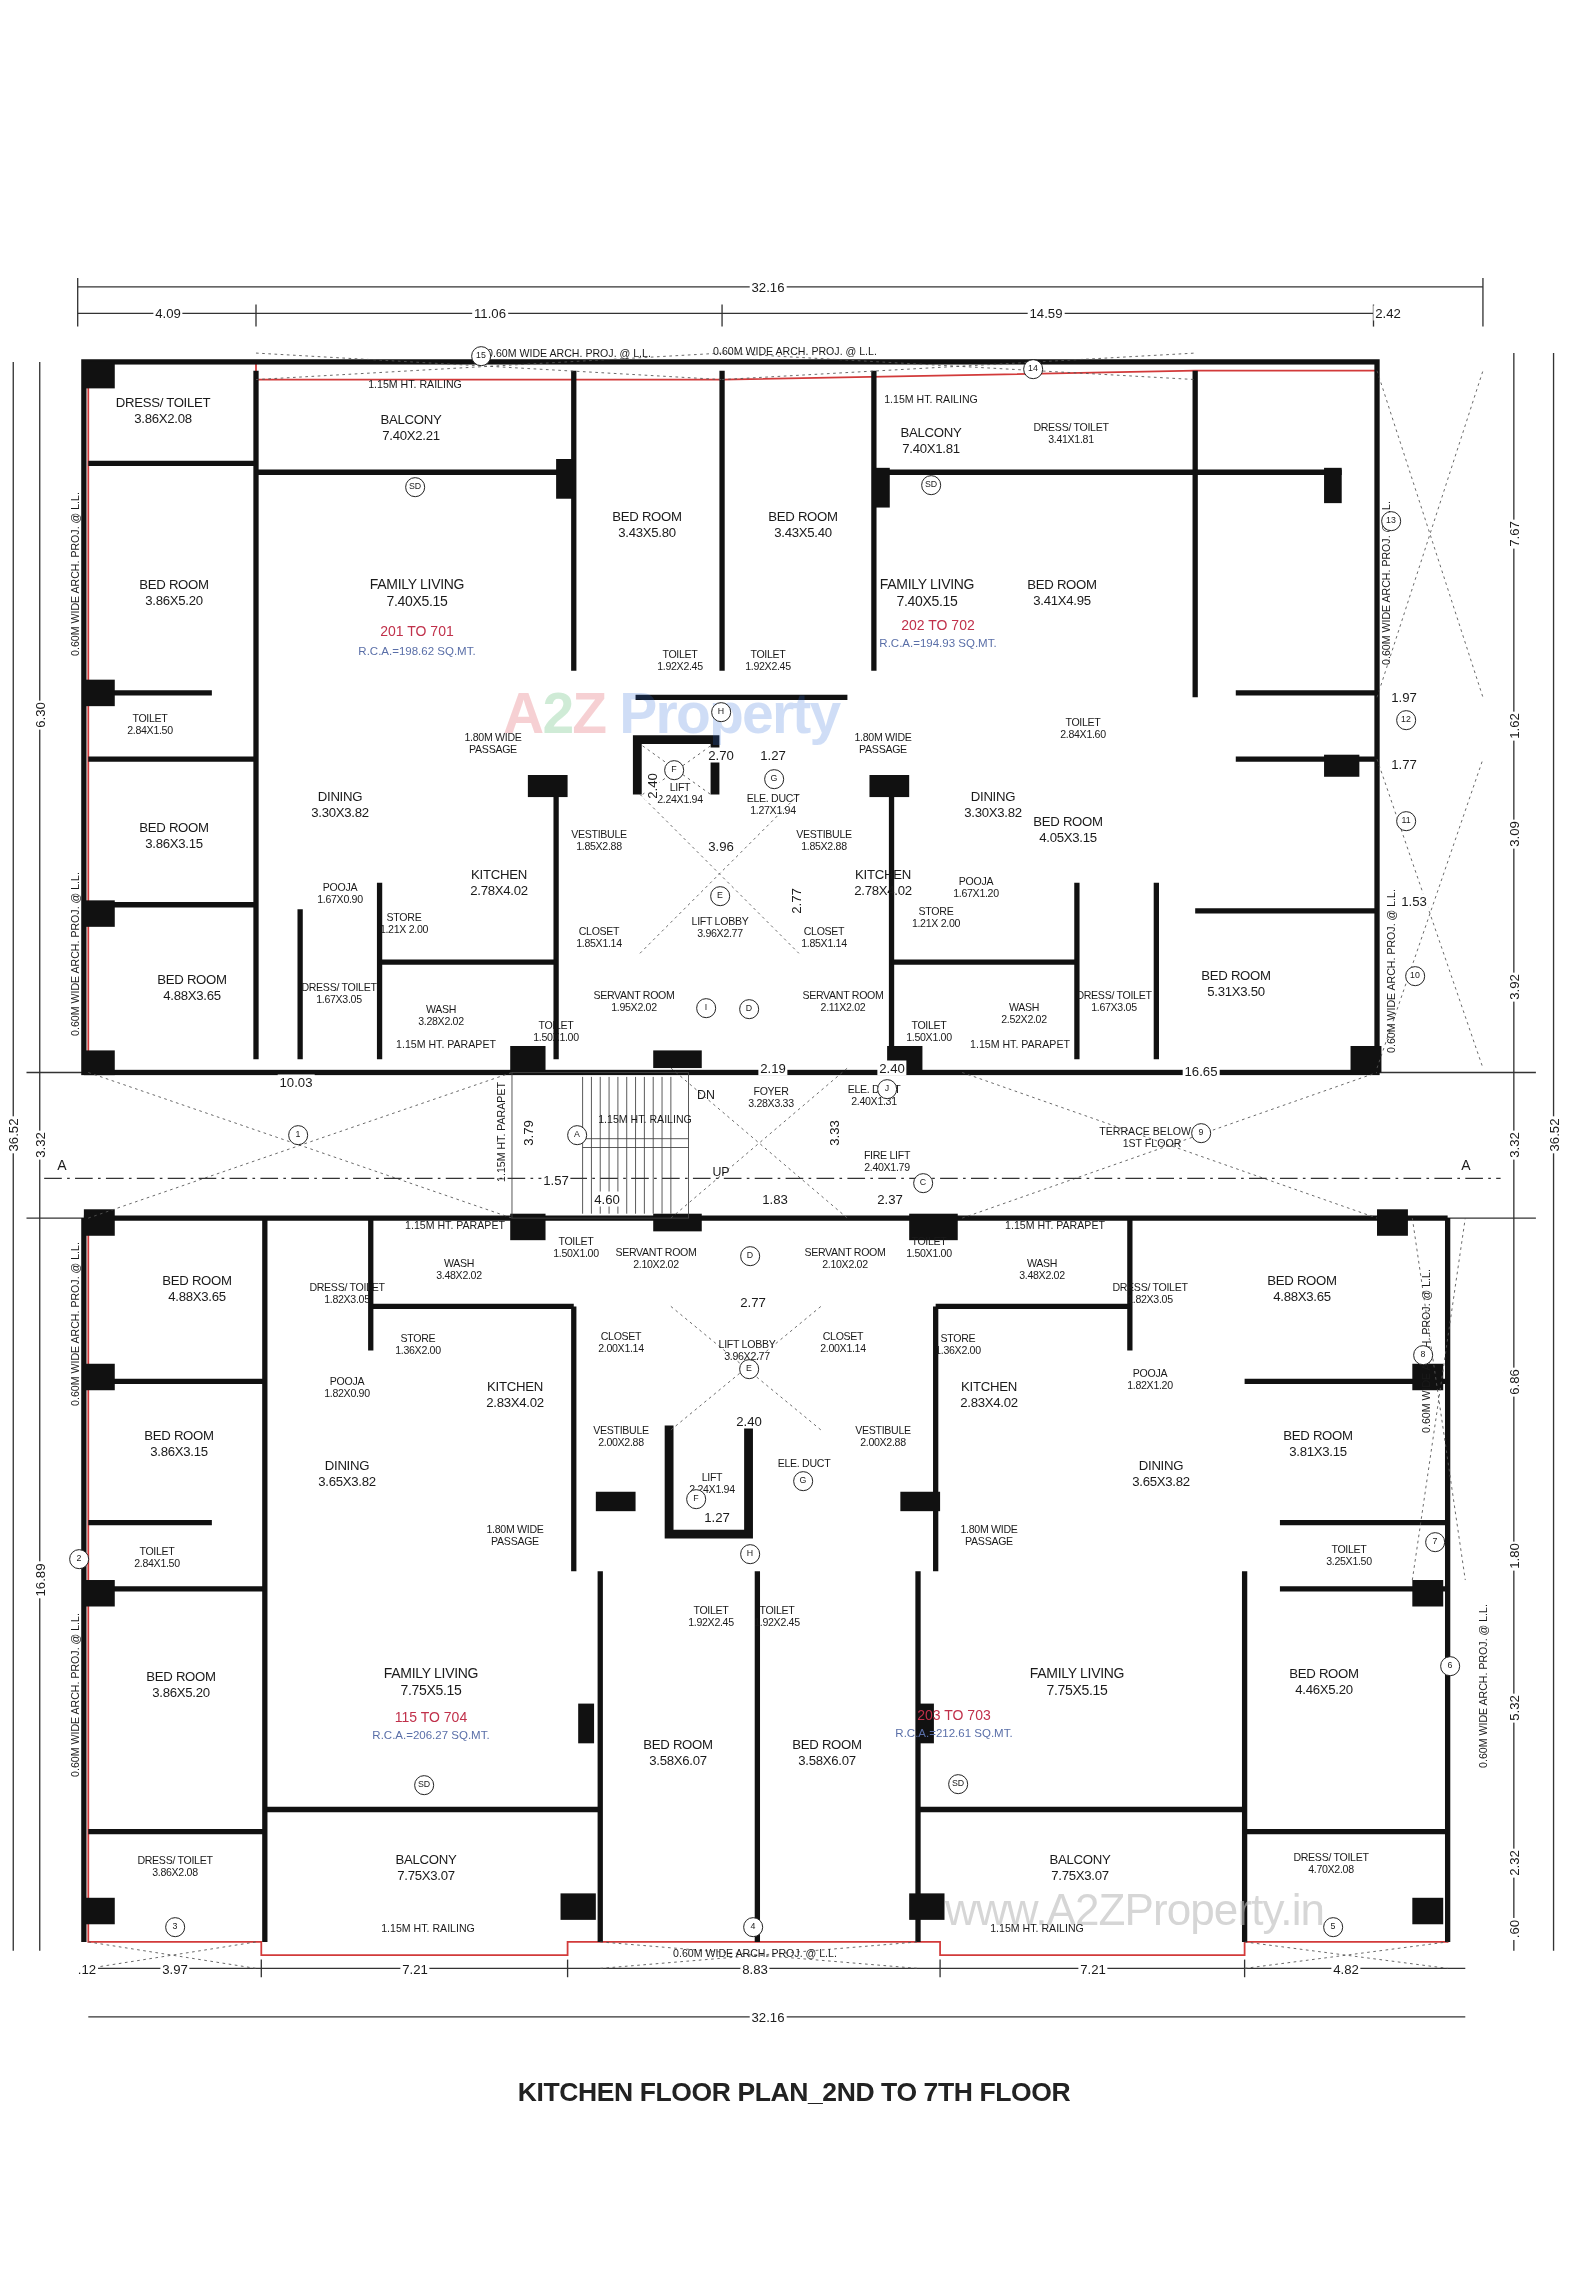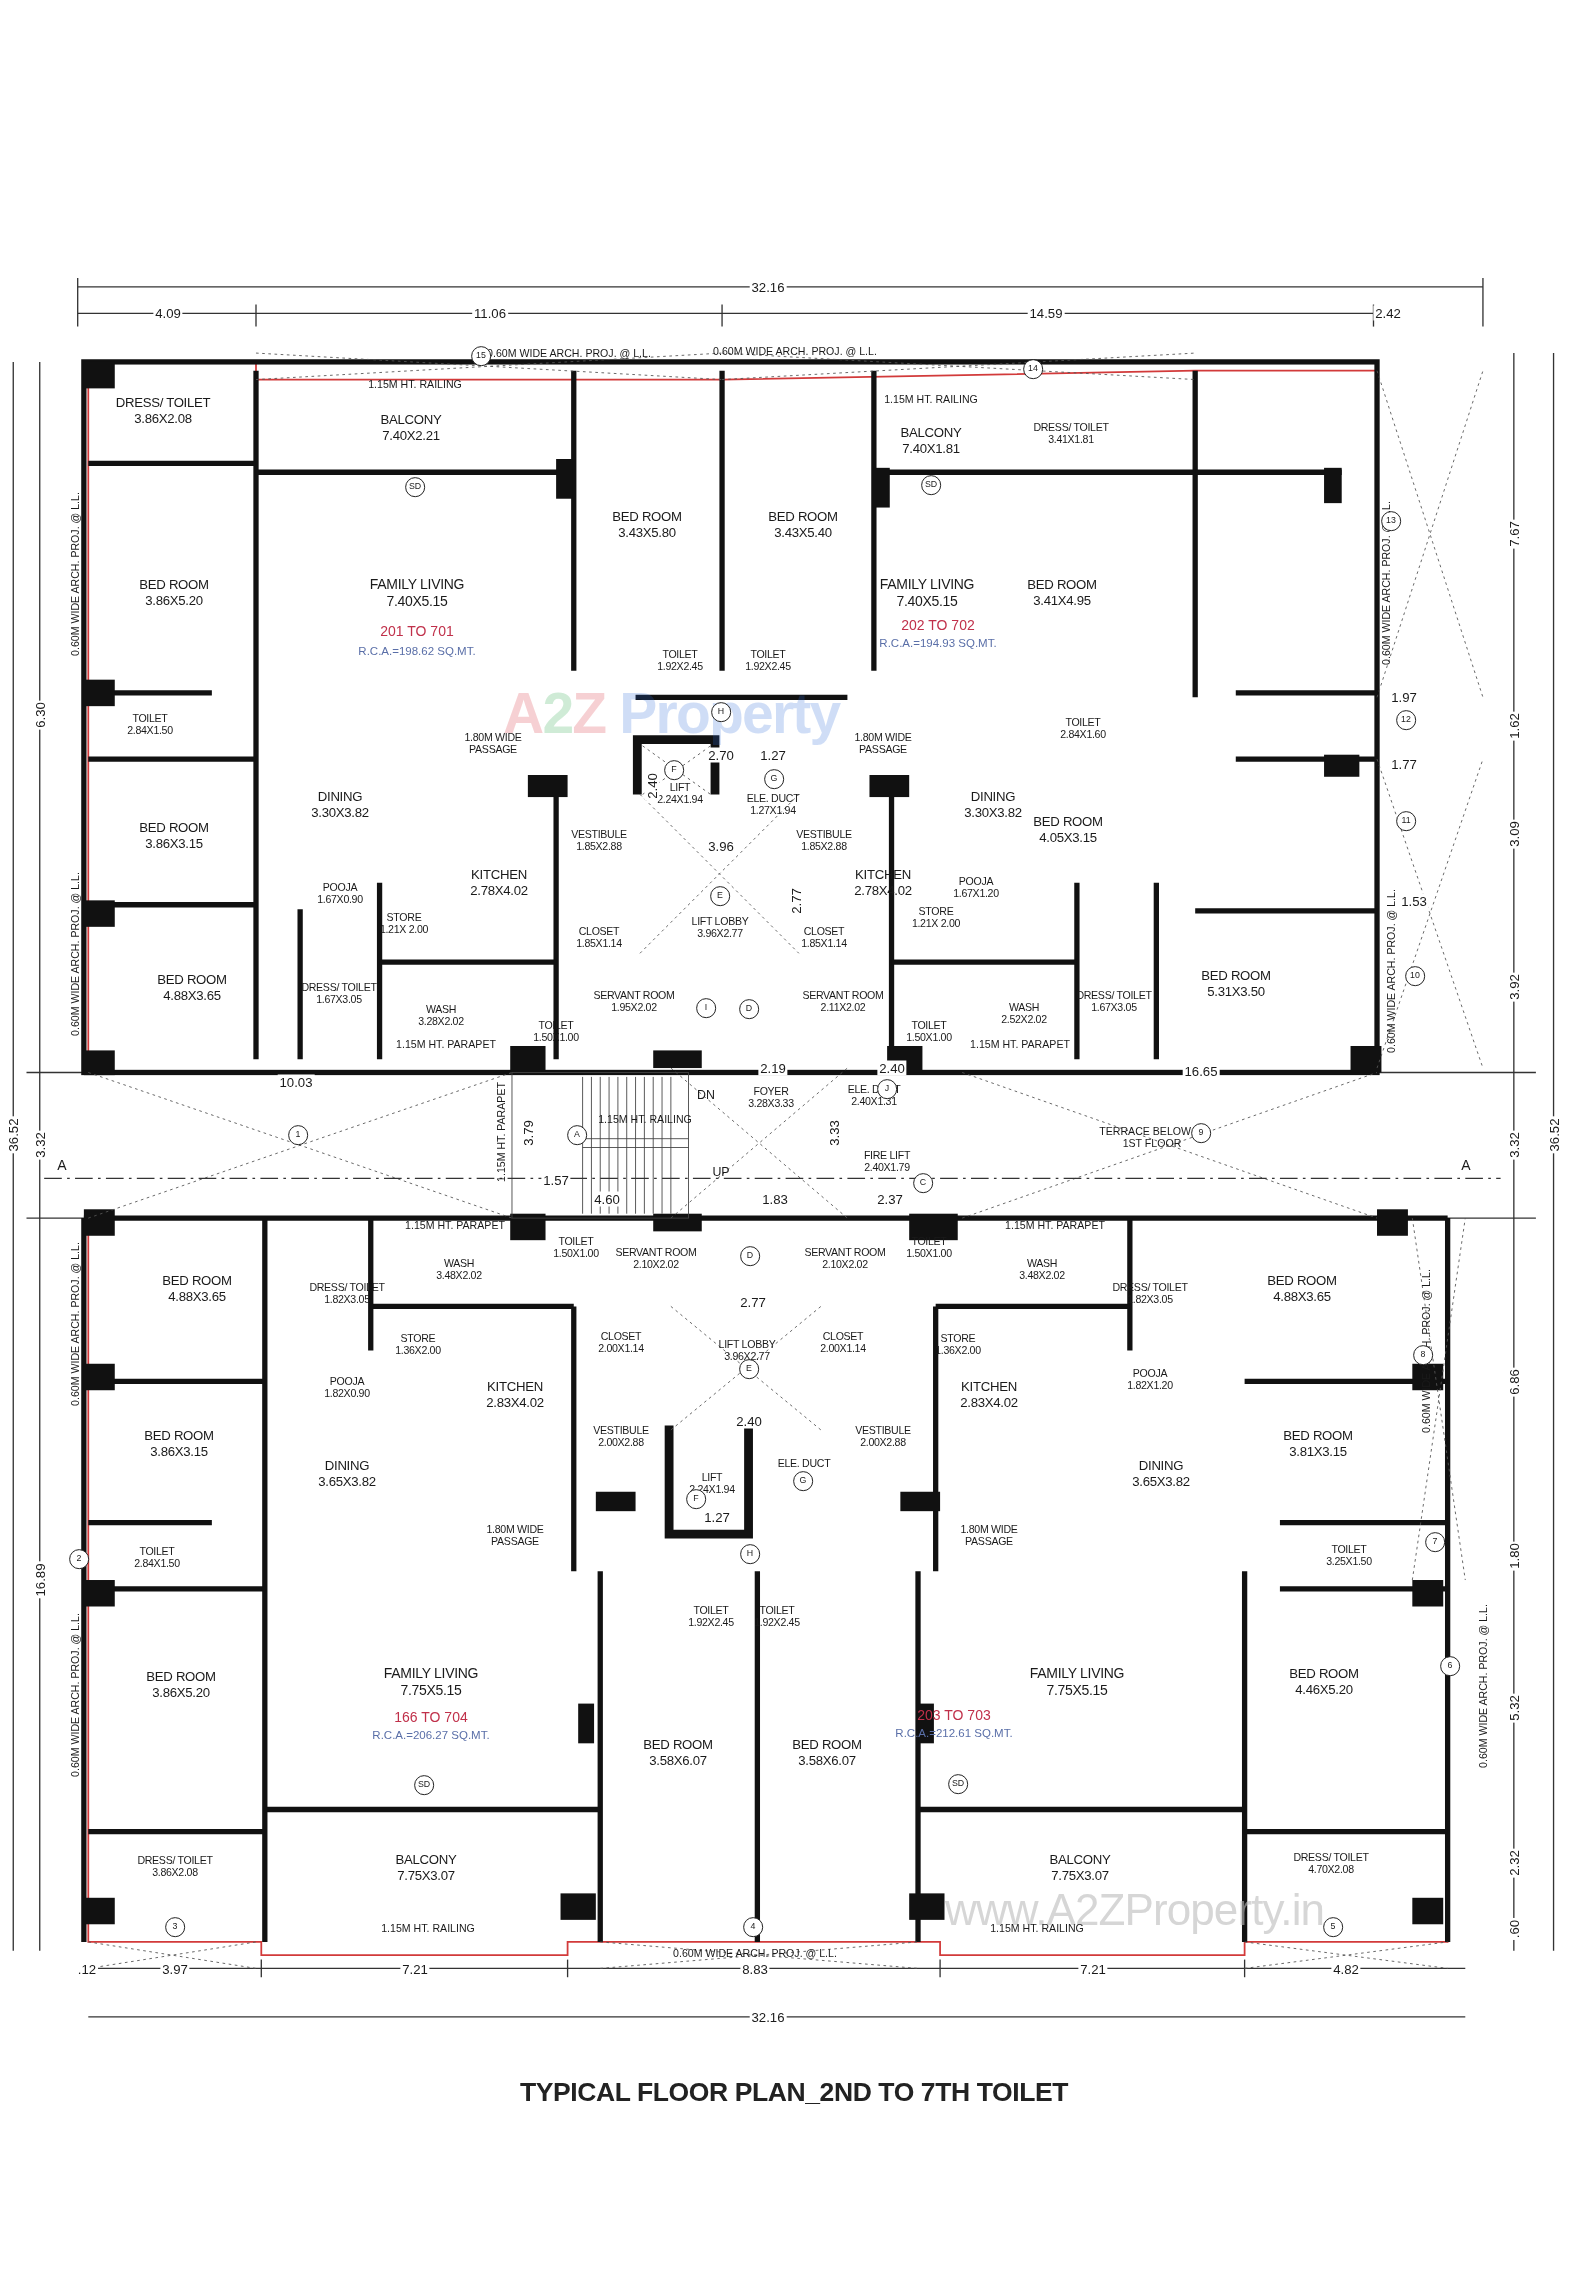--- a/index.html
+++ b/index.html
@@ -423,21 +423,21 @@
       <span class="nm">SERVANT ROOM</span>
       <span class="sz">2.11X2.02</span>
     </div>
   <div class="lbl small" style="left:929px;top:1031px">
       <span class="nm">TOILET</span>
       <span class="sz">1.50X1.00</span>
     </div>
 </div>
 
 <div>
-  <div class="flatno" style="left:431px;top:1717px">166 TO 704</div>
+  <div class="flatno" style="left:431px;top:1717px">115 TO 704</div>
   <div class="rca" style="left:431px;top:1735px">R.C.A.=206.27 SQ.MT.</div>
   <div class="lbl" style="left:197px;top:1289px">
       <span class="nm">BED ROOM</span>
       <span class="sz">4.88X3.65</span>
     </div>
   <div class="lbl small" style="left:347px;top:1293px">
       <span class="nm">DRESS/ TOILET</span>
       <span class="sz">1.82X3.05</span>
     </div>
   <div class="lbl small" style="left:459px;top:1269px">
@@ -686,14 +686,14 @@
   <div class="tag" style="left:721px;top:712px">H</div>
   <div class="tag" style="left:750px;top:1554px">H</div>
   <div class="tag" style="left:706px;top:1008px">I</div>
   <div class="tag" style="left:887px;top:1089px">J</div>
   <div class="tag" style="left:415px;top:487px">SD</div>
   <div class="tag" style="left:931px;top:485px">SD</div>
   <div class="tag" style="left:424px;top:1785px">SD</div>
   <div class="tag" style="left:958px;top:1784px">SD</div>
 </div>
 
-<div class="title">TYPICAL FLOOR PLAN_2ND TO 7TH TOILET</div>
+<div class="title">KITCHEN FLOOR PLAN_2ND TO 7TH FLOOR</div>
 
 
 </body></html>

